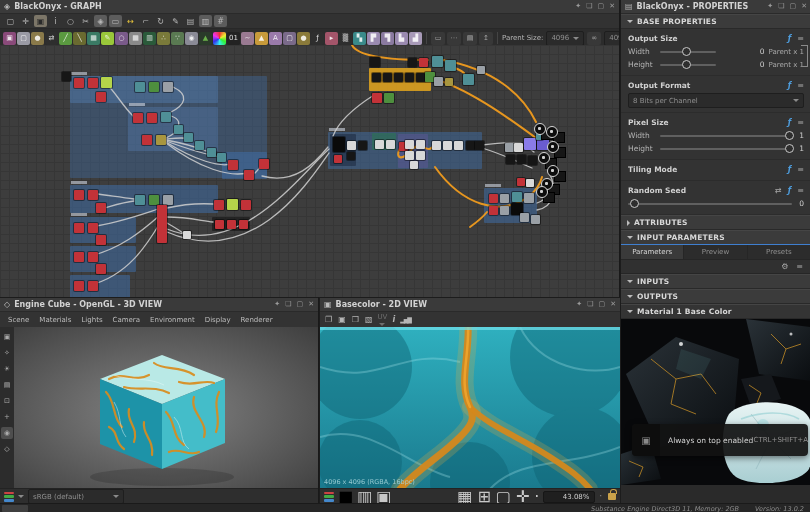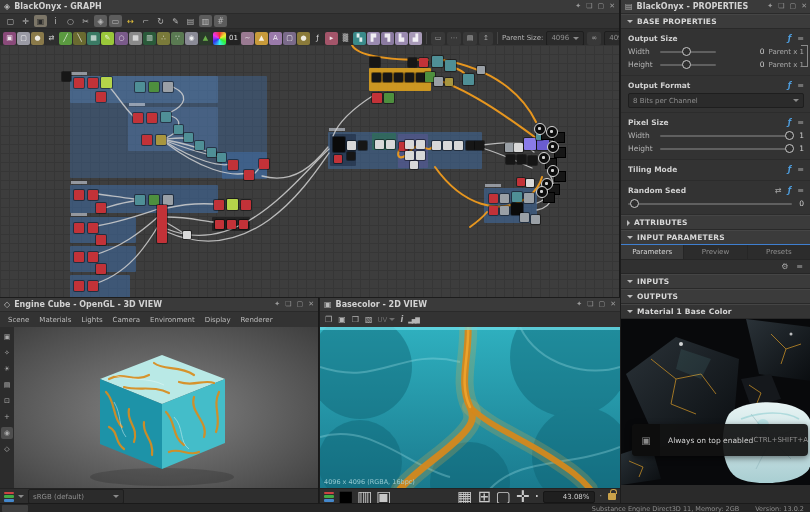--- a/index.html
+++ b/index.html
@@ -117,21 +117,21 @@
      border-radius:4px;display:flex;align-items:center;z-index:40;box-shadow:0 2px 6px rgba(0,0,0,.5);}
   .notif .nicon{width:28px;height:32px;background:#0d0d0d;border-radius:4px 0 0 4px;
      display:flex;align-items:center;justify-content:center;color:#8a8a8a;font-size:10px;}
   .notif .ntxt{font-size:7.5px;color:#d2d2d2;margin-left:8px;}
   .notif .nkey{font-size:7px;color:#8f8f8f;margin-left:auto;}
 
   
   .statusbar{position:absolute;left:0;top:503px;width:810px;height:9px;background:#262626;
      border-top:1px solid #1a1a1a;display:flex;align-items:center;font-size:6.5px;color:#8f8f8f;}
   .statusbar .grip{width:26px;height:7px;background:#3f3f3f;margin-left:2px;border-radius:1px;}
-  .statusbar .stx{margin-left:auto;display:flex;gap:16px;padding-right:6px;}
+  .statusbar .stx{margin-left:auto;display:flex;gap:16px;padding-right:6px;font-style:italic;}
 </style>
 </head>
 <body>
 
 <div id="app">
 
   <div class="panel" style="left:0;top:0;width:619px;height:297px;border-right:1px solid #191919;">
     <div class="tbar">
       <span class="ticon8">◈</span>
       <span class="ttl">BlackOnyx - GRAPH</span>
@@ -464,21 +464,21 @@
         <span class="wc wi-close"></span>
       </span>
     </div>
     <div class="tb2d">
       <span id="tb2dicons" style="display:flex;gap:6px;">
           <span class="ticon">❐</span>
           <span class="ticon">▣</span>
           <span class="ticon">❒</span>
           <span class="ticon">▧</span>
         </span>
-      <span style="color:#6e6e6e;font-size:7px;display:flex;align-items:center;gap:2px;">
+      <span style="color:#6e6e6e;font-size:7px;display:flex;align-items:center;gap:2px;flex-direction:column;">
         <span>UV</span>
           <span class="chv" style="border-top-color:#6e6e6e;"></span>
       </span>
       <span style="font-style:italic;font-weight:bold;">i</span>
       <span style="font-size:6px;letter-spacing:-1px;">▂▅▇</span>
     </div>
     <div class="img2d">
       <svg width="300" height="162" viewBox="0 0 300 162">
         <defs>
           <linearGradient id="tg" x1="0" y1="0" x2="0" y2="1">

